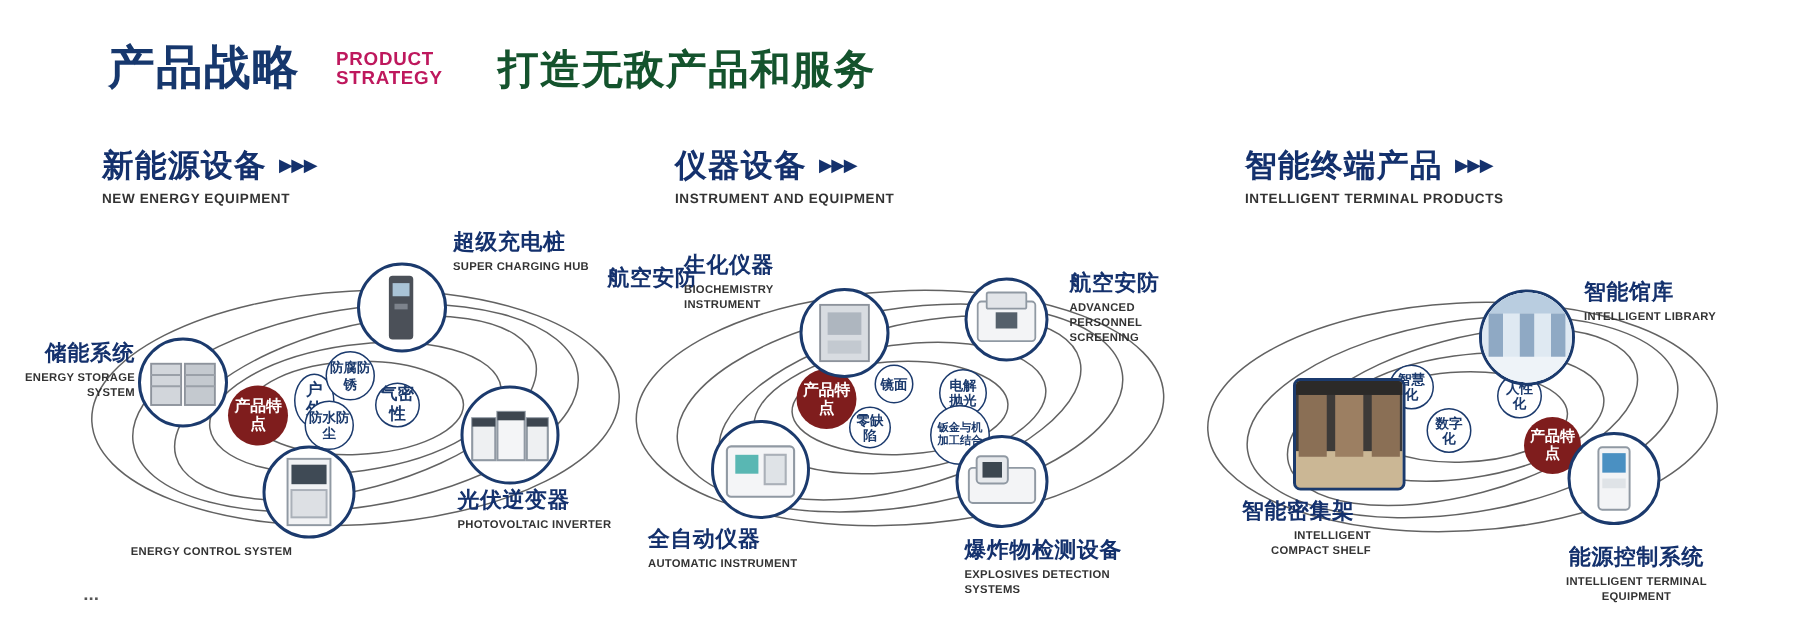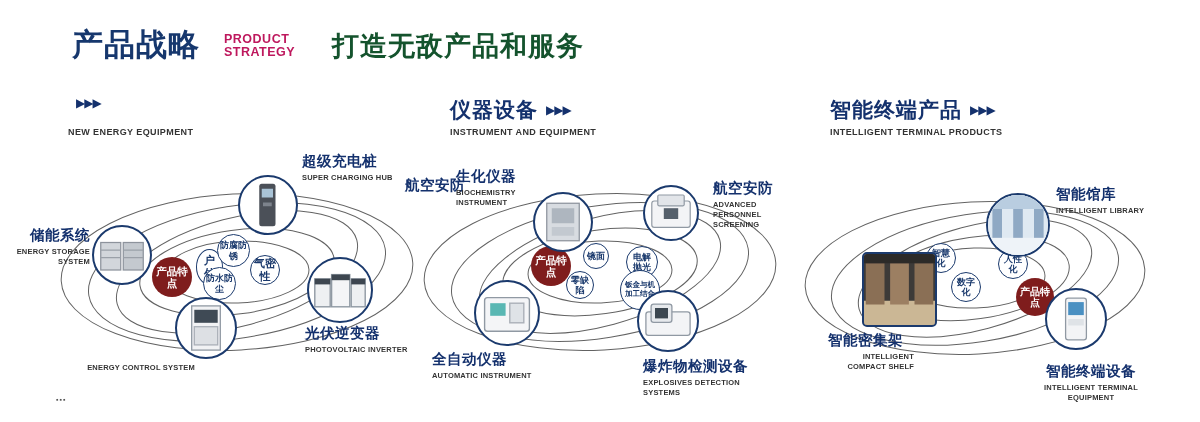--- a/index.html
+++ b/index.html
@@ -46,20 +46,21 @@
 <div class="canvas">
 
   <div class="hdr-cn" style="left:72px;top:24px">产品战略</div>
   <div class="hdr-en" style="left:224px;top:33px">
     <div>PRODUCT</div>
     <div>STRATEGY</div>
   </div>
   <div class="slogan" style="left:332px;top:28px">打造无敌产品和服务</div>
 
   <div class="sec-head" style="left:68px;top:96px">
+    <span class="sec-cn">新能源设备</span>
     <span class="sec-chev">▶▶▶</span>
   </div>
   <div class="sec-en" style="left:68px;top:127px">NEW ENERGY EQUIPMENT</div>
 
   <div class="sec-head" style="left:450px;top:96px">
     <span class="sec-cn">仪器设备</span>
     <span class="sec-chev">▶▶▶</span>
   </div>
   <div class="sec-en" style="left:450px;top:127px">INSTRUMENT AND EQUIPMENT</div>
 
@@ -248,19 +249,19 @@
   </div>
 
   <div class="node" style="left:1045px;top:288px;width:62px;height:62px">
     <svg viewBox="0 0 40 40" width="52" height="52">
       <rect x="12" y="4" width="16" height="32" rx="2" fill="#f3f4f6" stroke="#9099a3"></rect>
       <rect x="14" y="7" width="12" height="10" fill="#4a90c2"></rect>
       <rect x="14" y="20" width="12" height="5" fill="#dfe3e7"></rect>
     </svg>
   </div>
   <div class="plabel" style="left:1033px;top:362px;width:116px;text-align:center">
-    <div class="plabel-cn">智能终端设备</div>
+    <div class="plabel-cn">能源控制系统</div>
     <div class="plabel-en">INTELLIGENT TERMINAL EQUIPMENT</div>
   </div>
 
   <div class="footer-mark" style="left:56px;top:396px">▪▪▪</div>
 
 </div>
 
 </body></html>

